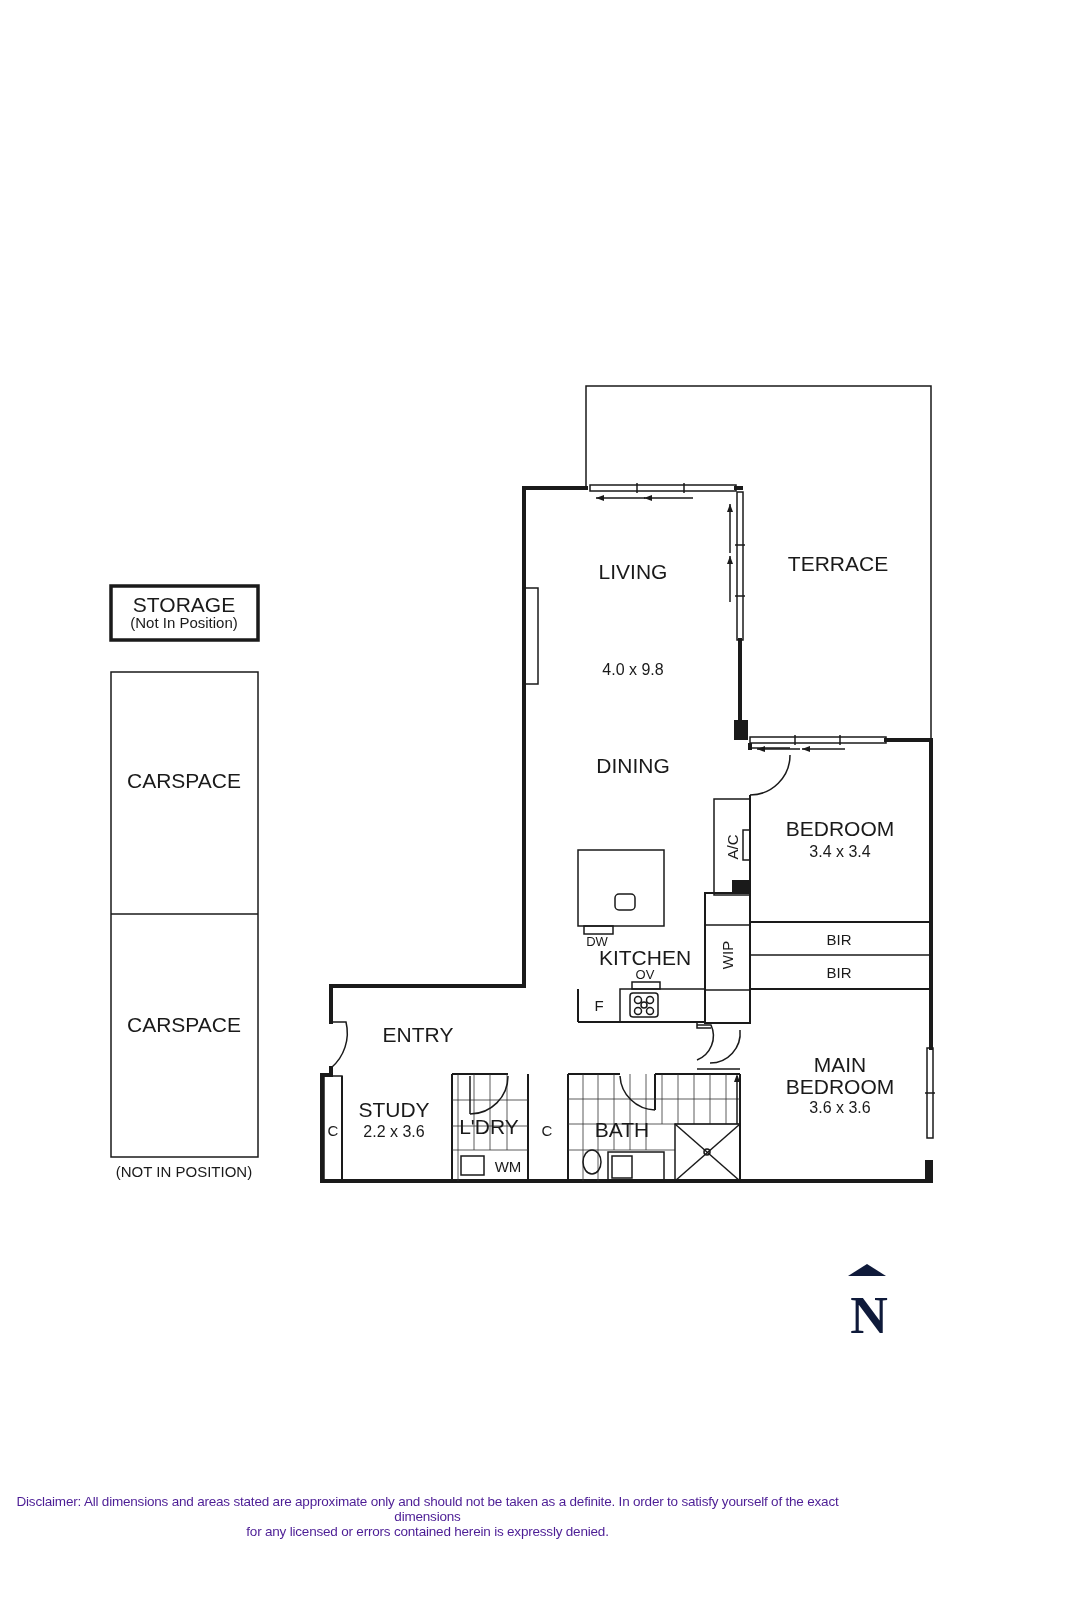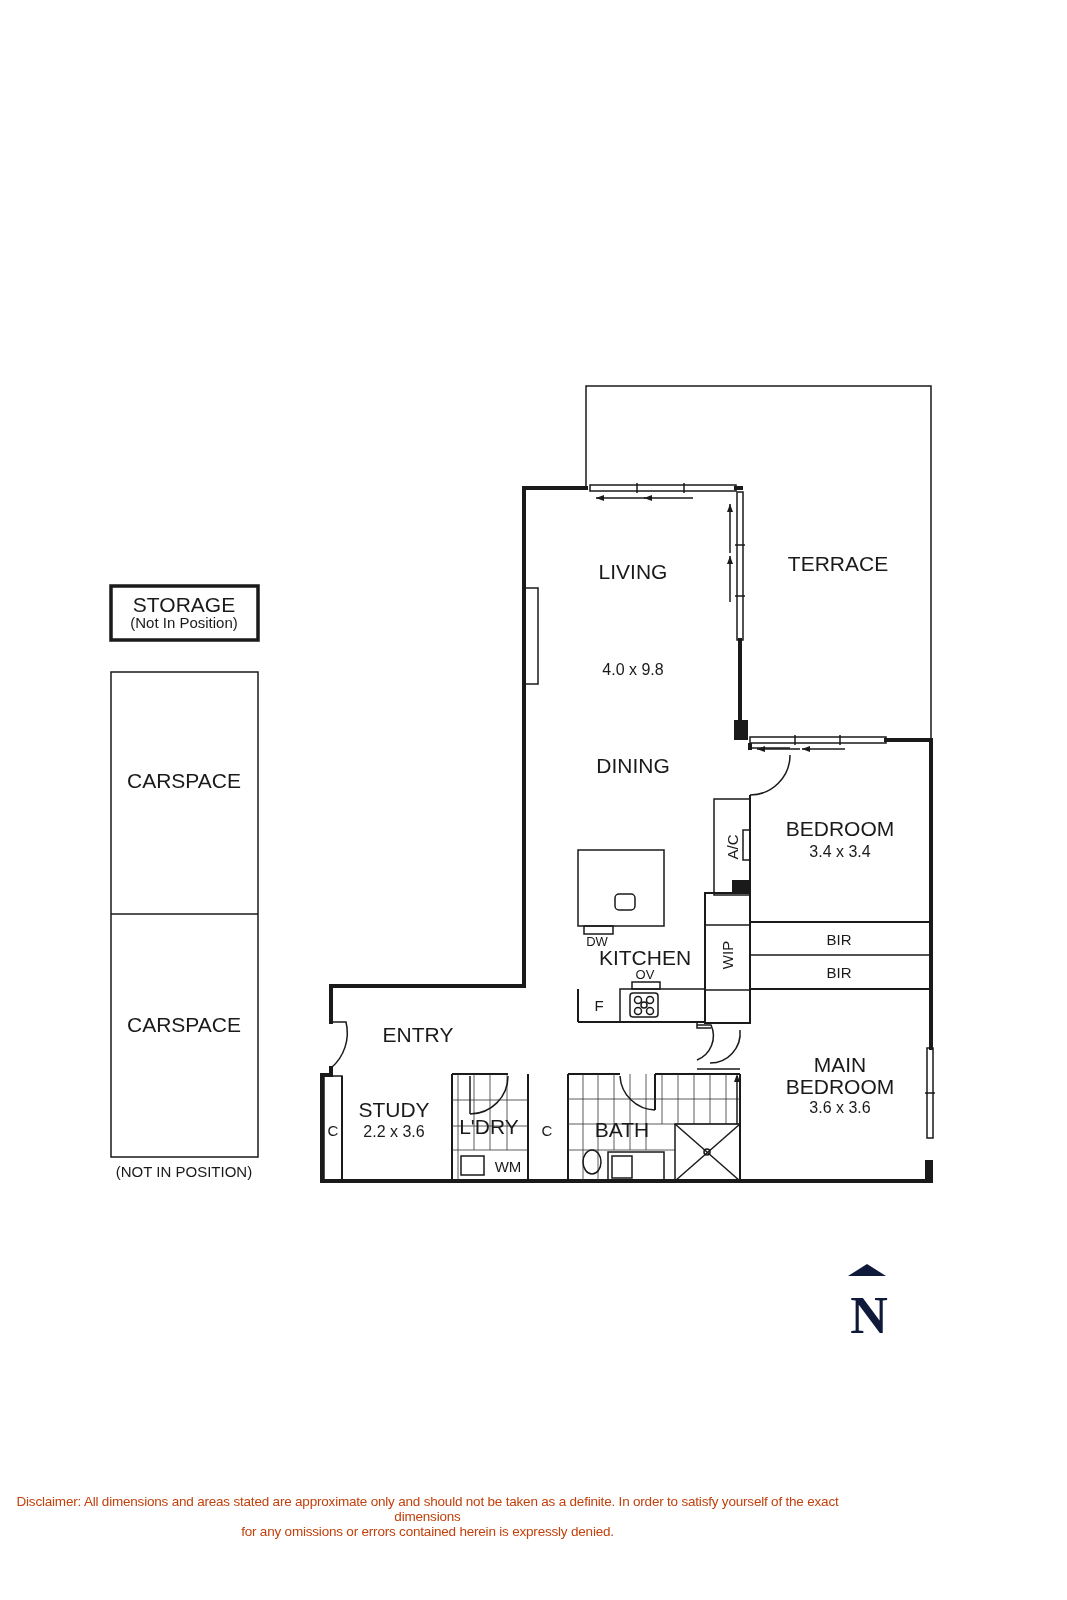--- a/index.html
+++ b/index.html
@@ -8,21 +8,21 @@
   .lbl { font-family: "Liberation Sans", sans-serif; fill: #1a1a1a; }
   .room { font-size: 21px; }
   .dim { font-size: 16px; }
   .small { font-size: 15px; }
   .tiny { font-size: 13px; }
   .wall { stroke: #1a1a1a; fill: none; stroke-width: 4; stroke-linecap: square; }
   .thin { stroke: #1a1a1a; fill: none; stroke-width: 1.5; }
   .med { stroke: #1a1a1a; fill: none; stroke-width: 2; }
   .tile { stroke: #333; fill: none; stroke-width: 0.8; }
   .north-n { font-family: "Liberation Serif", serif; font-weight: bold; font-size: 52px; fill: #0f1a3a; }
-  .disclaimer { position: absolute; left: 0; top: 1494px; width: 855px; text-align: center; font-size: 13.5px; line-height: 15px; color: #c2410c; letter-spacing: -0.2px; }
+  .disclaimer { position: absolute; left: 0; top: 1494px; width: 855px; text-align: center; font-size: 13.5px; line-height: 15px; color: #4c1d95; letter-spacing: -0.2px; }
 </style>
 </head>
 <body>
 
 <svg class="plan" viewBox="0 0 1067 1600">
 
   <g>
     <rect x="111" y="586" width="147" height="54" fill="none" stroke="#1a1a1a" stroke-width="3.5"></rect>
     <text class="lbl room" x="184" y="612" text-anchor="middle">STORAGE</text>
     <text class="lbl small" x="184" y="628" text-anchor="middle">(Not In Position)</text>
@@ -230,14 +230,14 @@
   </g>
 
   <g>
     <polygon points="867,1264 848,1276 886,1276" fill="#0f1a3a"></polygon>
     <text class="north-n" x="869" y="1333" text-anchor="middle">N</text>
   </g>
 </svg>
 
 <div class="disclaimer">
   <div>Disclaimer: All dimensions and areas stated are approximate only and should not be taken as a definite. In order to satisfy yourself of the exact dimensions</div>
-  <div>for any omissions or errors contained herein is expressly denied.</div>
+  <div>for any licensed or errors contained herein is expressly denied.</div>
 </div>
 
 </body></html>

